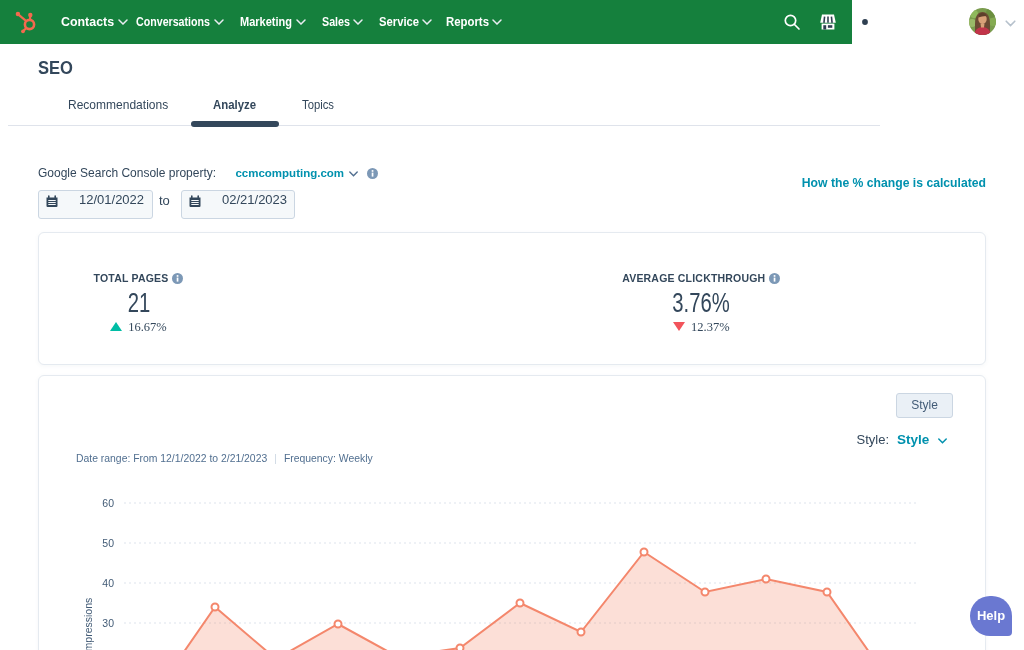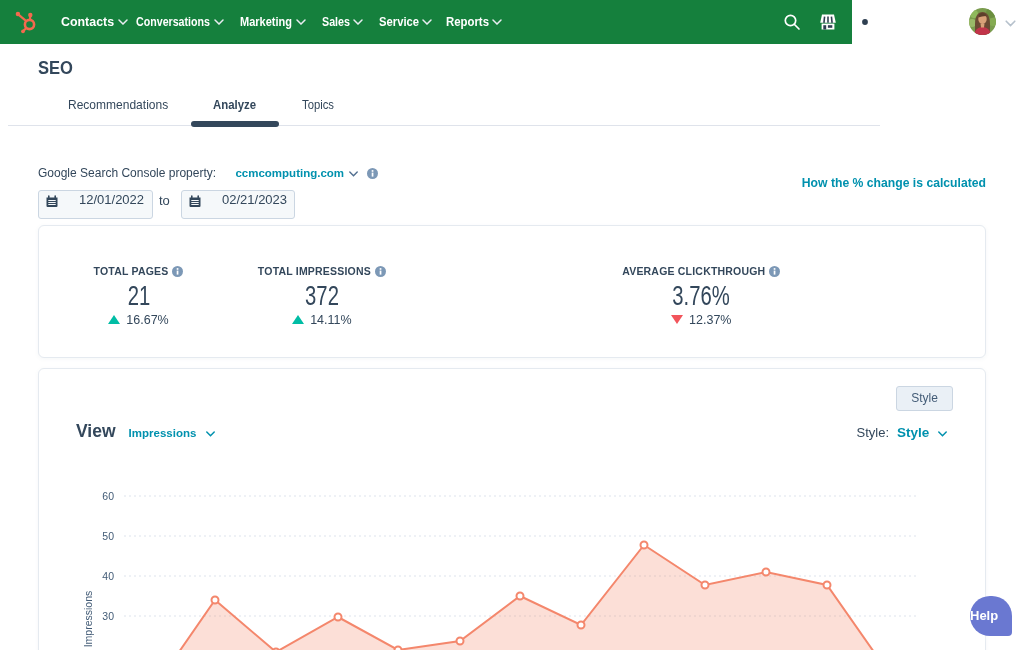--- a/index.html
+++ b/index.html
@@ -22,46 +22,46 @@
 .proprow { position:absolute; left:38px; top:166px; font-size:12px; color:#33475b; white-space:nowrap; }
 .proprow .link { color:#0091ae; font-weight:700; font-size:11.5px; }
 .rightlink { position:absolute; top:176px; right:38px; font-size:12.2px; font-weight:700; color:#0091ae; }
 
 .dinput { position:absolute; top:190px; height:29px; border:1px solid #cbd6e2; border-radius:3px;
   background:#f5f8fa; font-size:13px; color:#33475b; line-height:18px; padding-left:40px; }
 .dinput svg { position:absolute; left:7px; top:4px; }
 .to { position:absolute; left:159px; top:193px; font-size:13px; }
 
 .card { position:absolute; left:38px; width:948px; background:#fff; border:1px solid #e5eaf0;
-  border-radius:6px; box-shadow:0 1px 4px rgba(81,111,144,0.06); }
+  border-radius:6px; box-shadow:0 1px 4px rgba(81,111,144,0.06);margin-top:7px; }
 .stats { top:225px; height:133px; }
 .scol { position:absolute; top:0; width:190px; text-align:center; }
 .slbl { margin-top:39px; font-size:10.5px; font-weight:700; letter-spacing:0.2px; color:#33475b; white-space:nowrap; }
 .slbl svg { vertical-align:-2px; margin-left:4px; }
 .snum { margin-top:4px; font-size:27px; color:#33475b; transform:scaleX(0.75); }
-.schg { margin-top:1px; font-size:12.5px; color:#33475b; }
+.schg { margin-top:1px; font-size:12.5px; color:#33475b;font-family:Liberation Serif, serif; }
 .tri-up { display:inline-block; width:0; height:0; border-left:6px solid transparent;
   border-right:6px solid transparent; border-bottom:9px solid #00bda5; margin-right:6px; }
 .tri-dn { display:inline-block; width:0; height:0; border-left:6px solid transparent;
   border-right:6px solid transparent; border-top:9px solid #f2545b; margin-right:6px; }
 
 .chartcard { top:368px; height:300px; }
 .export { position:absolute; right:32px; top:17px; width:57px; height:25px; background:#eaf0f6;
   border:1px solid #cbd6e2; border-radius:3px; font-size:12px; color:#425b76; text-align:center; line-height:23px; }
 .viewrow { position:absolute; left:37px; top:52px; white-space:nowrap; }
 .viewrow .v { font-size:17.5px; font-weight:700; color:#33475b; }
 .viewrow .imp { font-size:11.5px; font-weight:700; color:#0091ae; margin-left:13px; }
 .daterange { position:absolute; left:37px; top:77px; font-size:10.4px; color:#516f90; }
 .daterange .sep { color:#cbd6e2; margin:0 7px; }
 .stylerow { position:absolute; right:38px; top:56px; font-size:13px; color:#33475b; white-space:nowrap; }
 .stylerow .area { font-size:13.5px; font-weight:700; color:#0091ae; margin-left:8px; }
 
 .help { position:absolute; left:970px; top:596px; width:42px; height:40px; background:#6a78d1;
   border-radius:20px 20px 4px 20px; color:#fff; font-size:13px; font-weight:700;
-  line-height:40px; box-shadow:0 0 10px rgba(255,255,255,0.8); }
+  text-align:center; line-height:40px; box-shadow:0 0 10px rgba(255,255,255,0.8); }
 </style>
 </head>
 <body>
 
 <div class="topnav">
   <svg width="30" height="30" style="position:absolute;left:14px;top:8px" viewBox="0 0 30 30">
     <g stroke="#f4694e" fill="#f4694e">
       <circle cx="15.5" cy="16.5" r="4.6" fill="none" stroke-width="2.6"></circle>
       <line x1="12.3" y1="13.2" x2="4.5" y2="6.6" stroke-width="2.2"></line>
       <circle cx="3.9" cy="6" r="2.2" stroke="none"></circle>
@@ -186,47 +186,34 @@
 <div class="card stats">
   <div class="scol" style="left:4.5px">
     <div class="slbl">TOTAL PAGES<svg width="11" height="11" viewBox="0 0 11 11">
           <circle cx="5.5" cy="5.5" r="5.5" fill="#7c98b6"></circle>
           <rect x="4.7" y="4.6" width="1.7" height="4" fill="#fff"></rect>
           <rect x="4.7" y="2.1" width="1.7" height="1.7" fill="#fff"></rect>
         </svg></div>
     <div class="snum">21</div>
     <div class="schg"><span class="tri-up"></span>16.67%</div>
   </div>
-  <div class="scol" style="left:187.9px">
-    <div class="slbl">TOTAL IMPRESSIONS<svg width="11" height="11" viewBox="0 0 11 11">
-          <circle cx="5.5" cy="5.5" r="5.5" fill="#7c98b6"></circle>
-          <rect x="4.7" y="4.6" width="1.7" height="4" fill="#fff"></rect>
-          <rect x="4.7" y="2.1" width="1.7" height="1.7" fill="#fff"></rect>
-        </svg></div>
-    <div class="snum">372</div>
-    <div class="schg"><span class="tri-up"></span>14.11%</div>
-  </div>
   <div class="scol" style="left:567.3px">
     <div class="slbl">AVERAGE CLICKTHROUGH<svg width="11" height="11" viewBox="0 0 11 11">
           <circle cx="5.5" cy="5.5" r="5.5" fill="#7c98b6"></circle>
           <rect x="4.7" y="4.6" width="1.7" height="4" fill="#fff"></rect>
           <rect x="4.7" y="2.1" width="1.7" height="1.7" fill="#fff"></rect>
         </svg></div>
     <div class="snum">3.76%</div>
     <div class="schg"><span class="tri-dn"></span>12.37%</div>
   </div>
 </div>
 
 <div class="card chartcard">
   <div class="export">Style</div>
-  <div class="viewrow"><span class="v">View</span><span class="imp">Impressions</span>
-    <svg width="9" height="6" viewBox="0 0 9 6" style="margin-left:5px">
-        <path d="M0.8 1l3.7 3.7L8.2 1" stroke="#0091ae" stroke-width="1.5" fill="none" stroke-linecap="round"></path>
-      </svg>
-  </div>
+  <div class="daterange">Date range: From 12/1/2022 to 2/21/2023<span class="sep">|</span>Frequency: Weekly</div>
   <div class="stylerow">Style:<span class="area">Style</span>
     <svg width="9" height="6" viewBox="0 0 9 6" style="margin-left:5px">
         <path d="M0.8 1l3.7 3.7L8.2 1" stroke="#0091ae" stroke-width="1.5" fill="none" stroke-linecap="round"></path>
       </svg>
   </div>
   <svg style="position:absolute; left:0; top:100px;" width="946" height="181" viewBox="0 0 946 181">
     <g stroke="#dde3ec" stroke-width="1" stroke-dasharray="2,3">
       <line x1="85" y1="27" x2="879" y2="27"></line>
       <line x1="85" y1="67" x2="879" y2="67"></line>
       <line x1="85" y1="107" x2="879" y2="107"></line>

